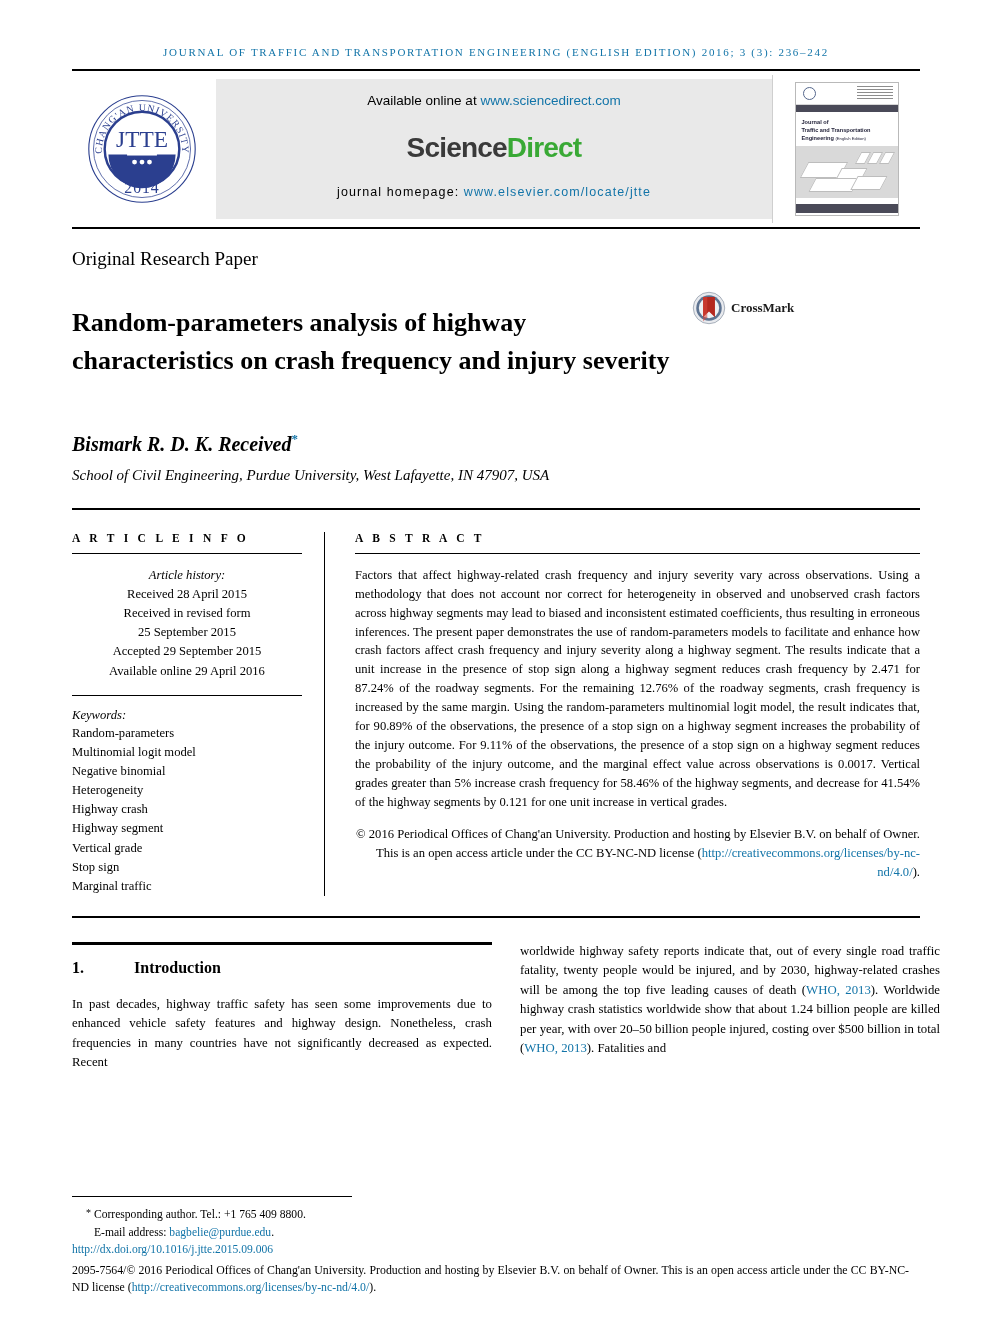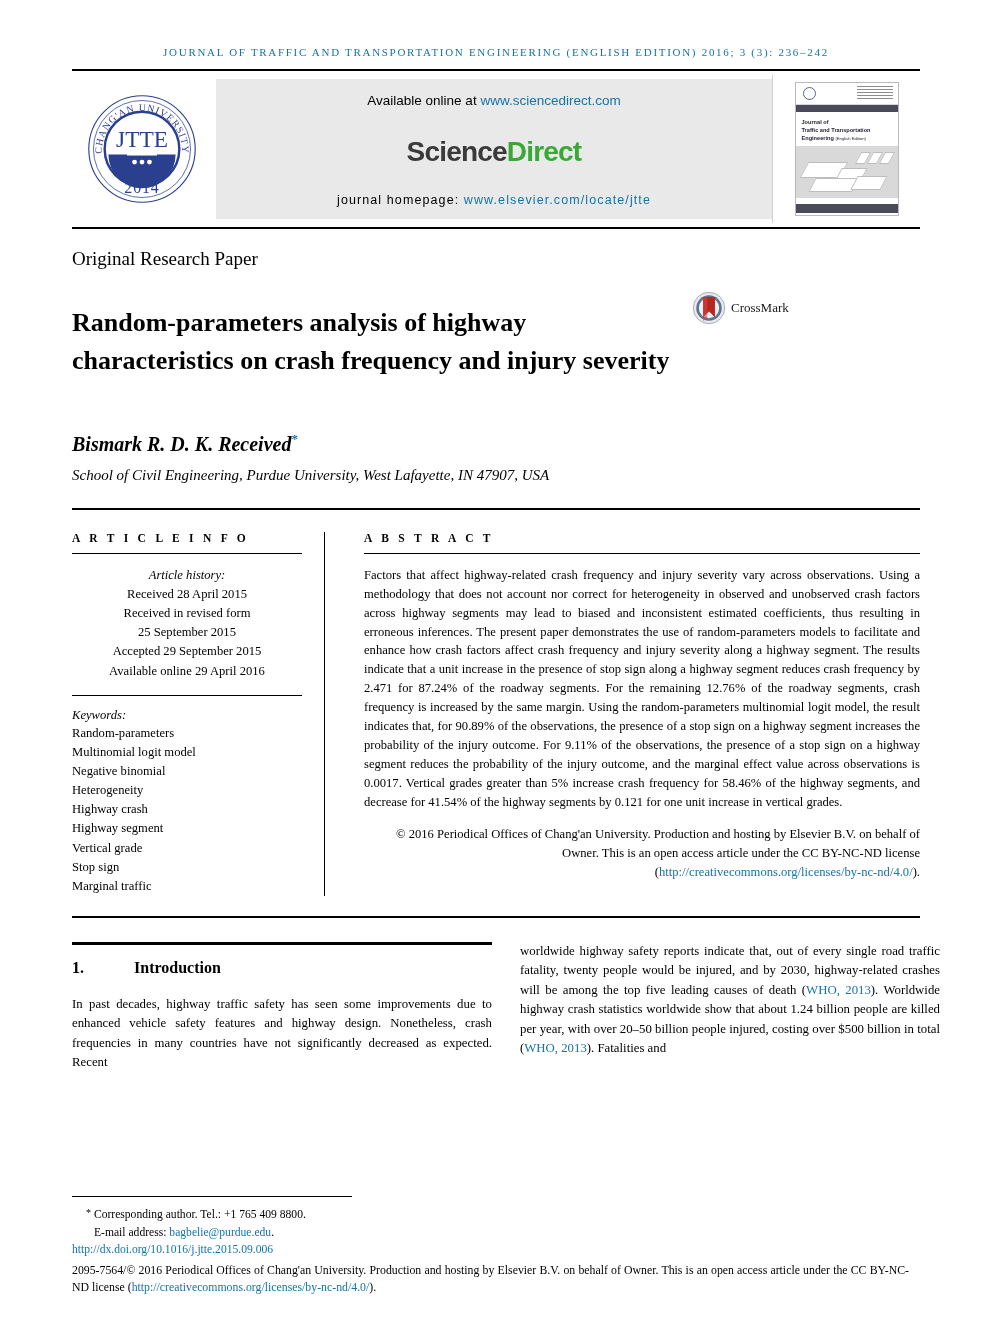--- a/index.html
+++ b/index.html
@@ -48,21 +48,21 @@
   .jtte-logo { width: 112px; height: 112px; }
 
   .sd-banner {
     flex: 1 1 auto;
     background: #e9e9e9;
     margin: 4px 0 4px 4px;
     display: flex;
     flex-direction: column;
     align-items: center;
     justify-content: space-between;
-    padding: 14px 0 10px 0;
+    padding: 14px 0 18px 0;
     position: relative;
   }
   .sd-avail {
     font-family: "Liberation Sans", sans-serif;
     font-size: 13.5px;
     color: #000;
   }
   .sd-avail a { color: #2a7fc1; text-decoration: none; }
   .sd-logo {
     font-family: "Liberation Sans", sans-serif;
@@ -146,21 +146,21 @@
   }
   .crossmark {
     flex: 0 0 auto;
     display: flex;
     align-items: center;
     gap: 5px;
     margin-top: 4px;
   }
   .cm-badge { width: 34px; height: 34px; }
   .cm-label {
-    font-size: 13px; font-weight: normal; color: #1b1b1b;
+    font-size: 13px; font-weight: bold; color: #1b1b1b;
     font-family: "Liberation Serif", serif;
   }
 
   .author {
     font-size: 20px;
     font-style: italic;
     font-weight: bold;
     margin-top: 34px;
     font-family: "Liberation Serif", serif;
   }
@@ -169,21 +169,21 @@
     font-size: 15px;
     font-style: italic;
     margin-top: 11px;
   }
 
   .rule-belowauthor { border-top: 2.5px solid #000; margin-top: 24px; }
 
   
   .infoblock { display: flex; margin-top: 22px; }
   .col-info { width: 252px; flex: 0 0 252px; padding-right: 22px; }
-  .col-abs  { flex: 1 1 auto; padding-left: 39px; border-left: 1px solid #000; }
+  .col-abs  { flex: 1 1 auto; padding-left: 30px; border-left: 1px solid #000; }
 
   .sechead {
     font-size: 11.5px;
     letter-spacing: 3.3px;
     font-weight: bold;
     font-family: "Liberation Serif", serif;
   }
   .hr-thin { border-top: 1.6px solid #000; margin: 9px 0 12px 0; }
 
   .hist { font-size: 12.6px; line-height: 1.52; font-style: italic; }

